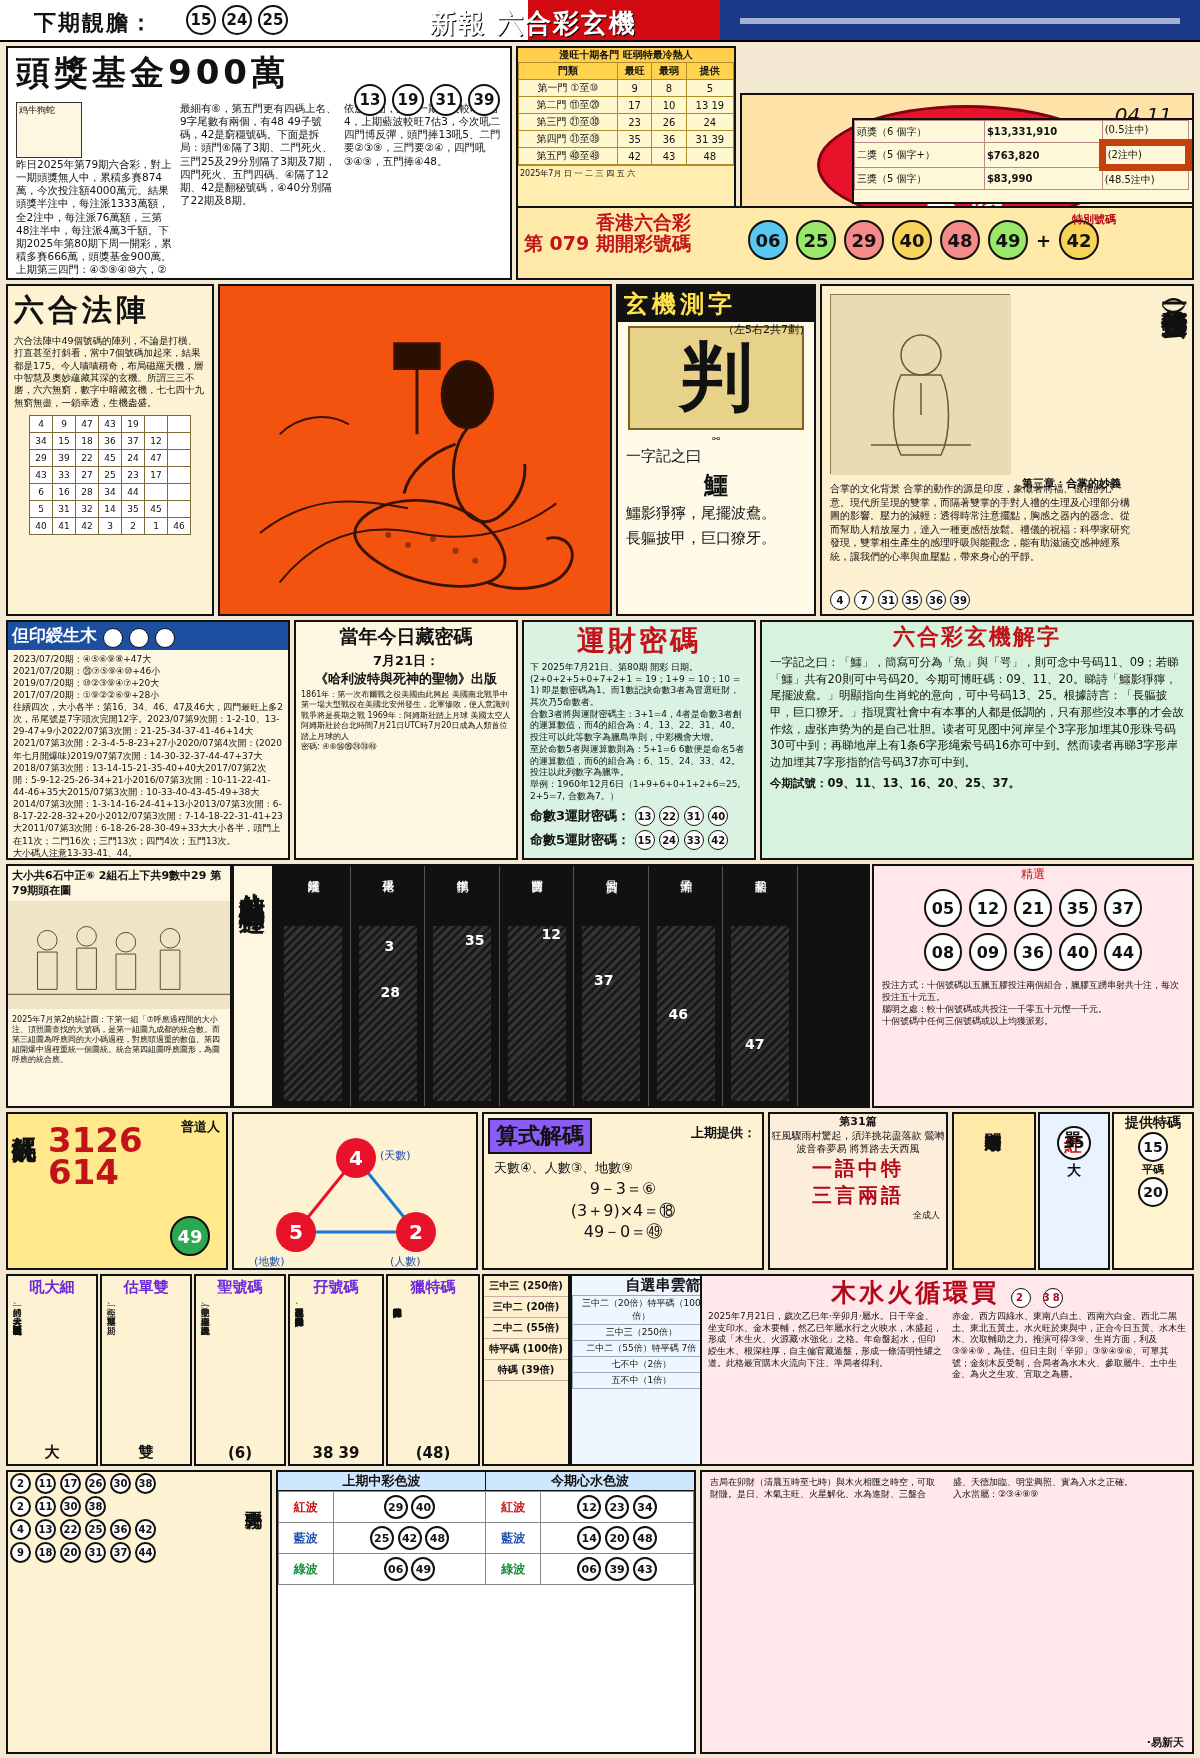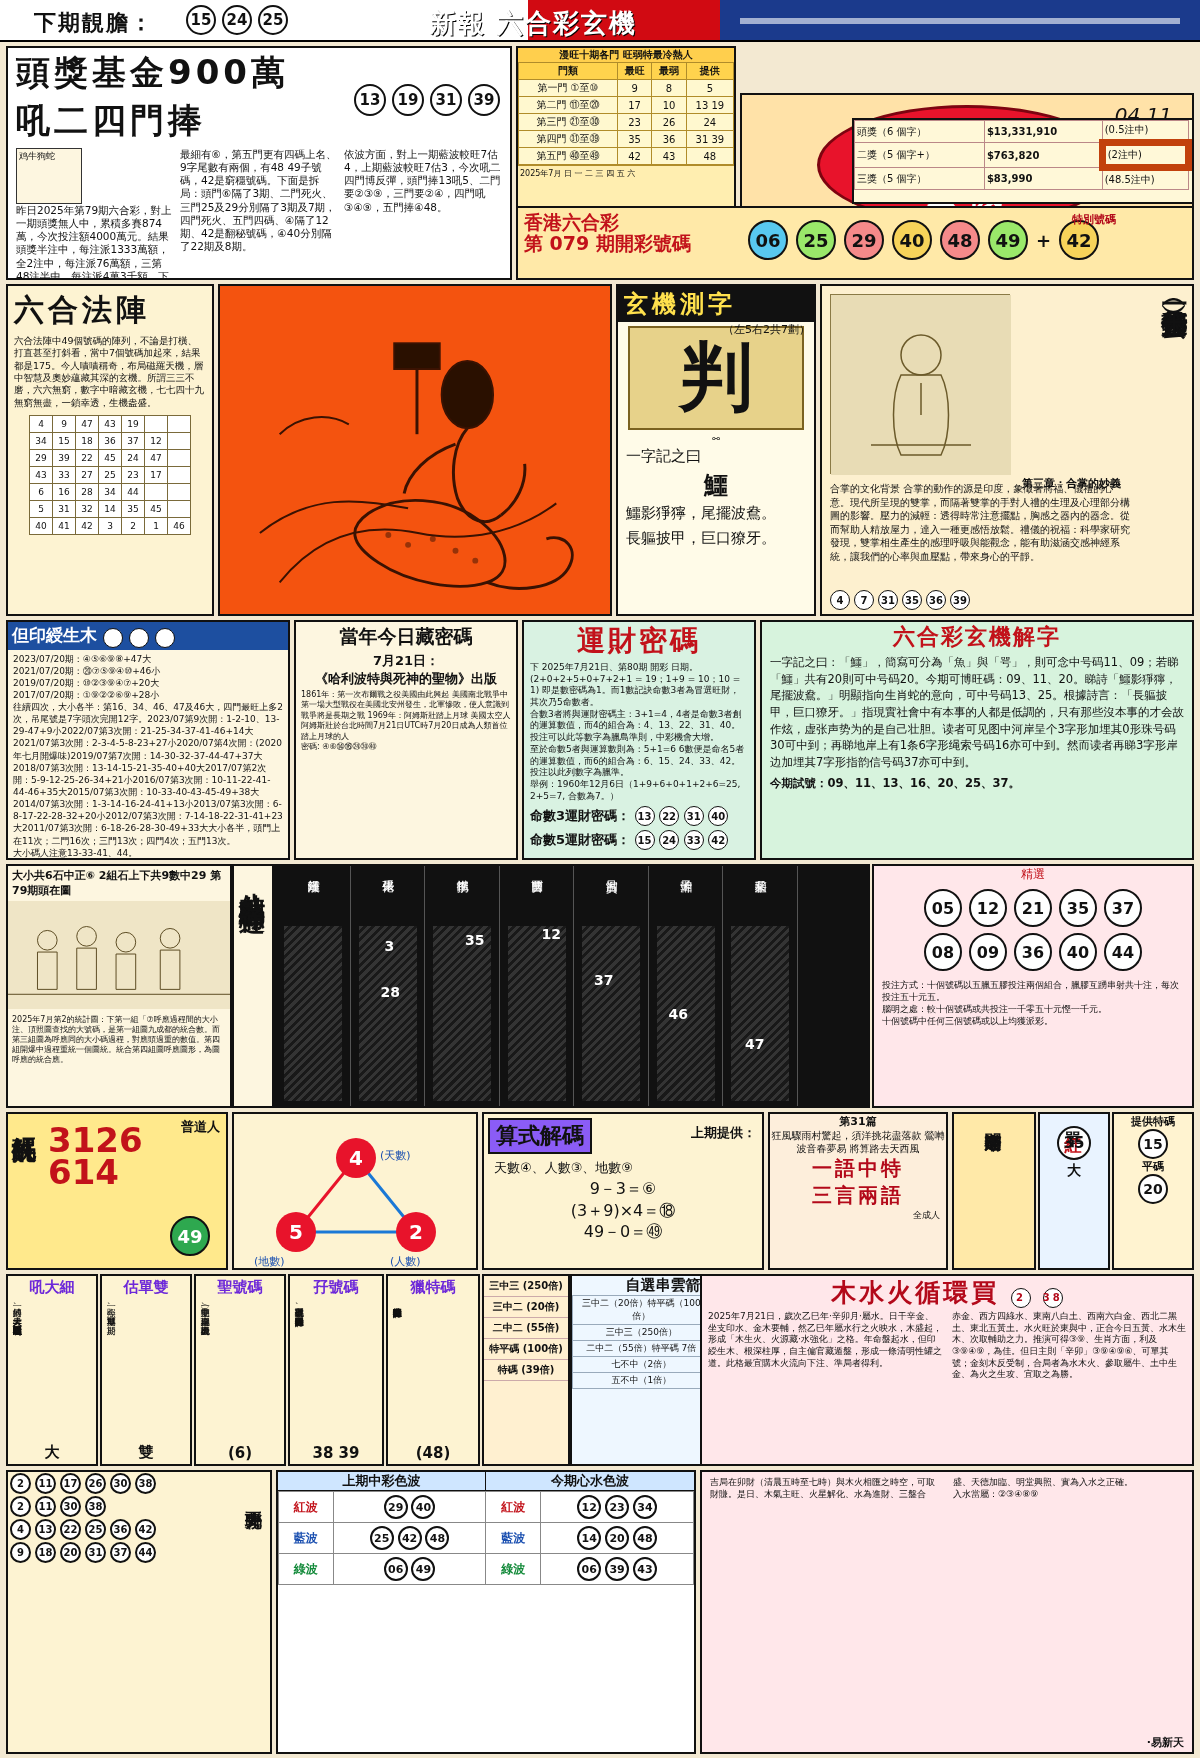--- a/index.html
+++ b/index.html
@@ -59,21 +59,21 @@
   .logo-oval {
     margin: 10px auto 0; width: 300px; height: 120px; border-radius: 50%;
     background: #e8132b; display: flex; flex-direction: column; align-items: center; justify-content: center;
     color: #fff; font-weight: bold; border: 3px solid #7d0410;
   }
   .logo-oval .l1 { font-size: 40px; letter-spacing: 6px; }
   .logo-oval .l2 { font-size: 36px; letter-spacing: 8px; }
   .logo-date { position: absolute; right: 20px; top: 8px; font-size: 20px; color: #111; font-style: italic; }
 
   #p-result { left: 516px; top: 206px; width: 678px; height: 74px; background: #ffe9a8; }
-  #p-result .rtitle { position: absolute; left: 6px; top: 4px; font-size: 19px; font-weight: bold; color: #c2121a; line-height: 1.1; }
+  #p-result .rtitle { position: absolute; left: 6px; top: 4px; font-size: 19px; font-weight: bold; color: #c2121a; line-height: 1.1; text-align: right; }
   #p-result .rballs { position: absolute; left: 230px; top: 12px; display: flex; gap: 8px; align-items: center; }
   #p-result .rballs .ball { width: 40px; height: 40px; font-size: 18px; }
   #p-result .sp { position: absolute; right: 76px; top: 4px; font-size: 11px; font-weight: bold; color: #b3091a; }
 
   
   #p-faz { left: 6px; top: 284px; width: 208px; height: 332px; background: #fdf3d2; }
   #p-faz .t { font-size: 30px; font-weight: bold; letter-spacing: 4px; padding: 4px 6px; }
   #p-faz .p { font-size: 9.5px; line-height: 1.3; padding: 0 6px 4px; }
   #p-faz table { border-collapse: collapse; font-size: 9px; margin: 2px auto; }
   #p-faz td { border: 1px solid #7a6a3a; width: 23px; height: 17px; text-align: center; background: #fff; }
@@ -215,21 +215,20 @@
       <span class="ball">15</span>
       <span class="ball">24</span>
       <span class="ball">25</span>
     </div>
     <div class="redtitle">新報 六合彩玄機</div>
     <div class="bluebar"></div>
   </div>
 
   <div class="panel" id="p-jackpot">
     <div class="h1">頭獎基金900萬</div>
-    <div class="h2">吼二四門捧</div>
     <div class="hdrballs">
       <span class="ball">13</span>
       <span class="ball">19</span>
       <span class="ball">31</span>
       <span class="ball">39</span>
     </div>
     <div class="body">
       <div class="col">
         <div class="stamp">鸡牛狗蛇</div>
         <div>昨日2025年第79期六合彩，對上一期頭獎無人中，累積多賽874萬，今次投注額4000萬元。結果頭獎半注中，每注派1333萬額，全2注中，每注派76萬額，三第48注半中，每注派4萬3千額。下期2025年第80期下周一開彩，累積多賽666萬，頭獎基金900萬。上期第三四門：④⑤⑨④⑩六，②總數259開大，特碼④２是藍波，屬大、生肖豬。而對上一期該第一及三門，第二門更有三碼上否。上期缺第二四門，7個波中。</div>
@@ -647,21 +646,21 @@
   </div>
 
   <div class="panel" id="p-single">
     <div class="v">單</div>
     <div class="v" style="color:#c2121a">紅</div>
     <span class="ball">35</span>
     <div style="text-align:center;font-weight:bold;font-size:14px">大</div>
   </div>
 
   <div class="panel" id="p-sp">
-    <div style="font-size:11px;text-align:center;font-weight:bold">提供特碼</div>
+    <div style="font-size:14px;text-align:center;font-weight:bold">提供特碼</div>
     <div style="text-align:center"><span class="ball">15</span></div>
     <div style="font-size:11px;text-align:center;font-weight:bold">平碼</div>
     <div style="text-align:center"><span class="ball">20</span></div>
   </div>
 
   <div class="col6" style="left:6px;width:92px">
     <div class="hd">吼大細</div>
     <div class="bd">博一好的、大天雄大大、一咗睇一期可一能以期可以看一期以期可以睇日期可以看期</div>
     <div class="ft">大</div>
   </div>

